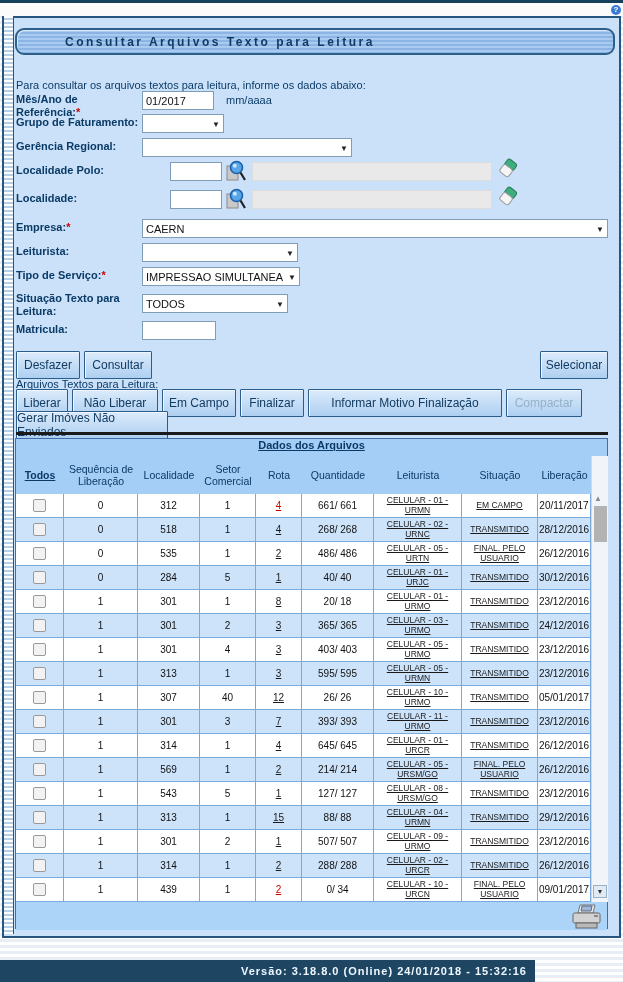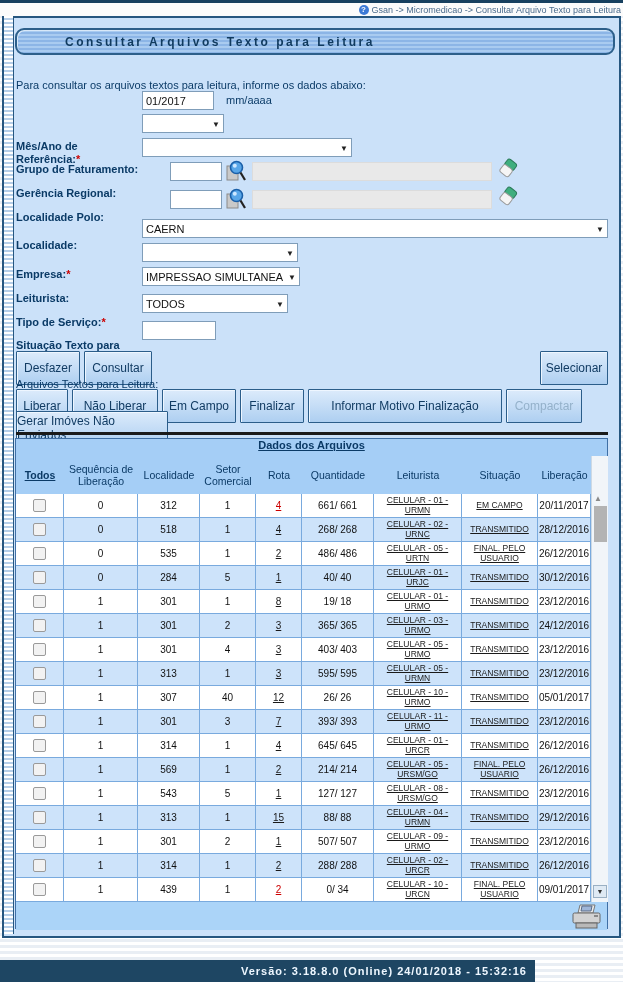--- a/index.html
+++ b/index.html
@@ -30,36 +30,36 @@
   .title-pill {
     position:absolute; top:28px; left:15px; width:600px; height:27px;
     border:2px solid #2d5f8a; border-radius:9px;
     background:repeating-linear-gradient(180deg,#a9cbf0 0 2px,#8cb5e6 2px 4px);
     box-shadow:inset 1px 1px 0 #d8e8f8;
     display:flex; align-items:center; padding-left:48px;
     font-size:12px; font-weight:bold; letter-spacing:2.5px; color:#103a5e;
   }
   .intro { position:absolute; top:79px; left:16px; font-size:11px; color:#0c3c68; }
   .frow { position:absolute; left:16px; width:596px; height:20px; }
-  .flabel { position:absolute; left:0; top:2px; width:126px; font-size:11px; font-weight:bold; color:#0a3a66; line-height:1.15;margin-top:47px; }
+  .flabel { position:absolute; left:0; top:2px; width:126px; font-size:11px; font-weight:bold; color:#0a3a66; line-height:1.15; }
   .req { color:#cc0000; }
   .tinput {
     position:absolute; height:19px; border:1px solid #7f9db9; background:#fff;
     font-family:"Liberation Sans",sans-serif; font-size:11px; padding:0 3px; color:#111;
   }
   .hint { position:absolute; top:3px; font-size:11px; color:#0c3c68; }
   .sel {
     position:absolute; height:19px; border:1px solid #7f9db9; background:#fff; cursor:pointer;
     display:flex; align-items:center; font-size:11px; color:#111; padding-left:3px;
   }
   .selarrow { position:absolute; right:3px; top:5px; font-size:8px; color:#222; }
   .grayfield { position:absolute; height:19px; background:#e9e9e9; border:1px solid #dcdcdc; }
   .iconbtn { position:absolute; cursor:pointer; }
   .btn {
-    position:absolute; height:34px; border:1px solid #2b5d8a;
+    position:absolute; height:28px; border:1px solid #2b5d8a;
     background:linear-gradient(180deg,#dcebfb,#aecff1);
     box-shadow:inset 1px 1px 0 #eef6ff;
     font-family:"Liberation Sans",sans-serif; font-size:12px; color:#123c63;
     display:flex; align-items:center; justify-content:center; cursor:pointer; border-radius:1px;
   }
   .btn.disabled { color:#94b1ca; cursor:default; }
   .section-label { position:absolute; top:378px; left:16px; font-size:11px; font-weight:normal; color:#0a3a66; }
   .separator { position:absolute; top:432px; left:16px; width:592px; height:3px; background:#1a1a1a; }
   .dtable { position:absolute; top:438px; left:15px; width:593px; height:491px; border:1px solid #3f6fa5; background:#fff; }
   .dt-title { height:17px; background:#a5cef6; display:flex; align-items:flex-start; justify-content:center;
@@ -99,21 +99,20 @@
     font-size:11px; font-weight:bold; letter-spacing:1px; color:#eef7ff;
   }
 </style>
 </head>
 <body>
 
 <div class="topstrip"></div>
 
 <div class="breadcrumb-bar">
   <span class="help-icon">?</span>
-  <span>Gsan -&gt; Micromedicao -&gt; Consultar Arquivo Texto para Leitura</span>
 </div>
 
 <div class="mainbox"></div>
 <div class="leftstripe"></div>
 
 <div class="title-pill">Consultar Arquivos Texto para Leitura</div>
 
 <div class="intro">Para consultar os arquivos textos para leitura, informe os dados abaixo:</div>
 
 <div class="frow" style="top:91px">
@@ -330,21 +329,21 @@
       <div class="drow" style="grid-template-columns: 48px 74px 62px 56px 46px 72px 88px 76px 53px;">
         <div class="dc">
           <input type="checkbox" class="cbox" style="">
         </div>
         <div class="dc">1</div>
         <div class="dc">301</div>
         <div class="dc">1</div>
         <div class="dc">
           <a class="">8</a>
         </div>
-        <div class="dc">19/ 18</div>
+        <div class="dc">20/ 18</div>
         <div class="dc">
           <a class="small">CELULAR - 01 - URMO</a>
         </div>
         <div class="dc">
           <a class="small">TRANSMITIDO</a>
         </div>
         <div class="dc">23/12/2016</div>
       </div>
       <div class="drow alt" style="grid-template-columns: 48px 74px 62px 56px 46px 72px 88px 76px 53px;">
         <div class="dc">

